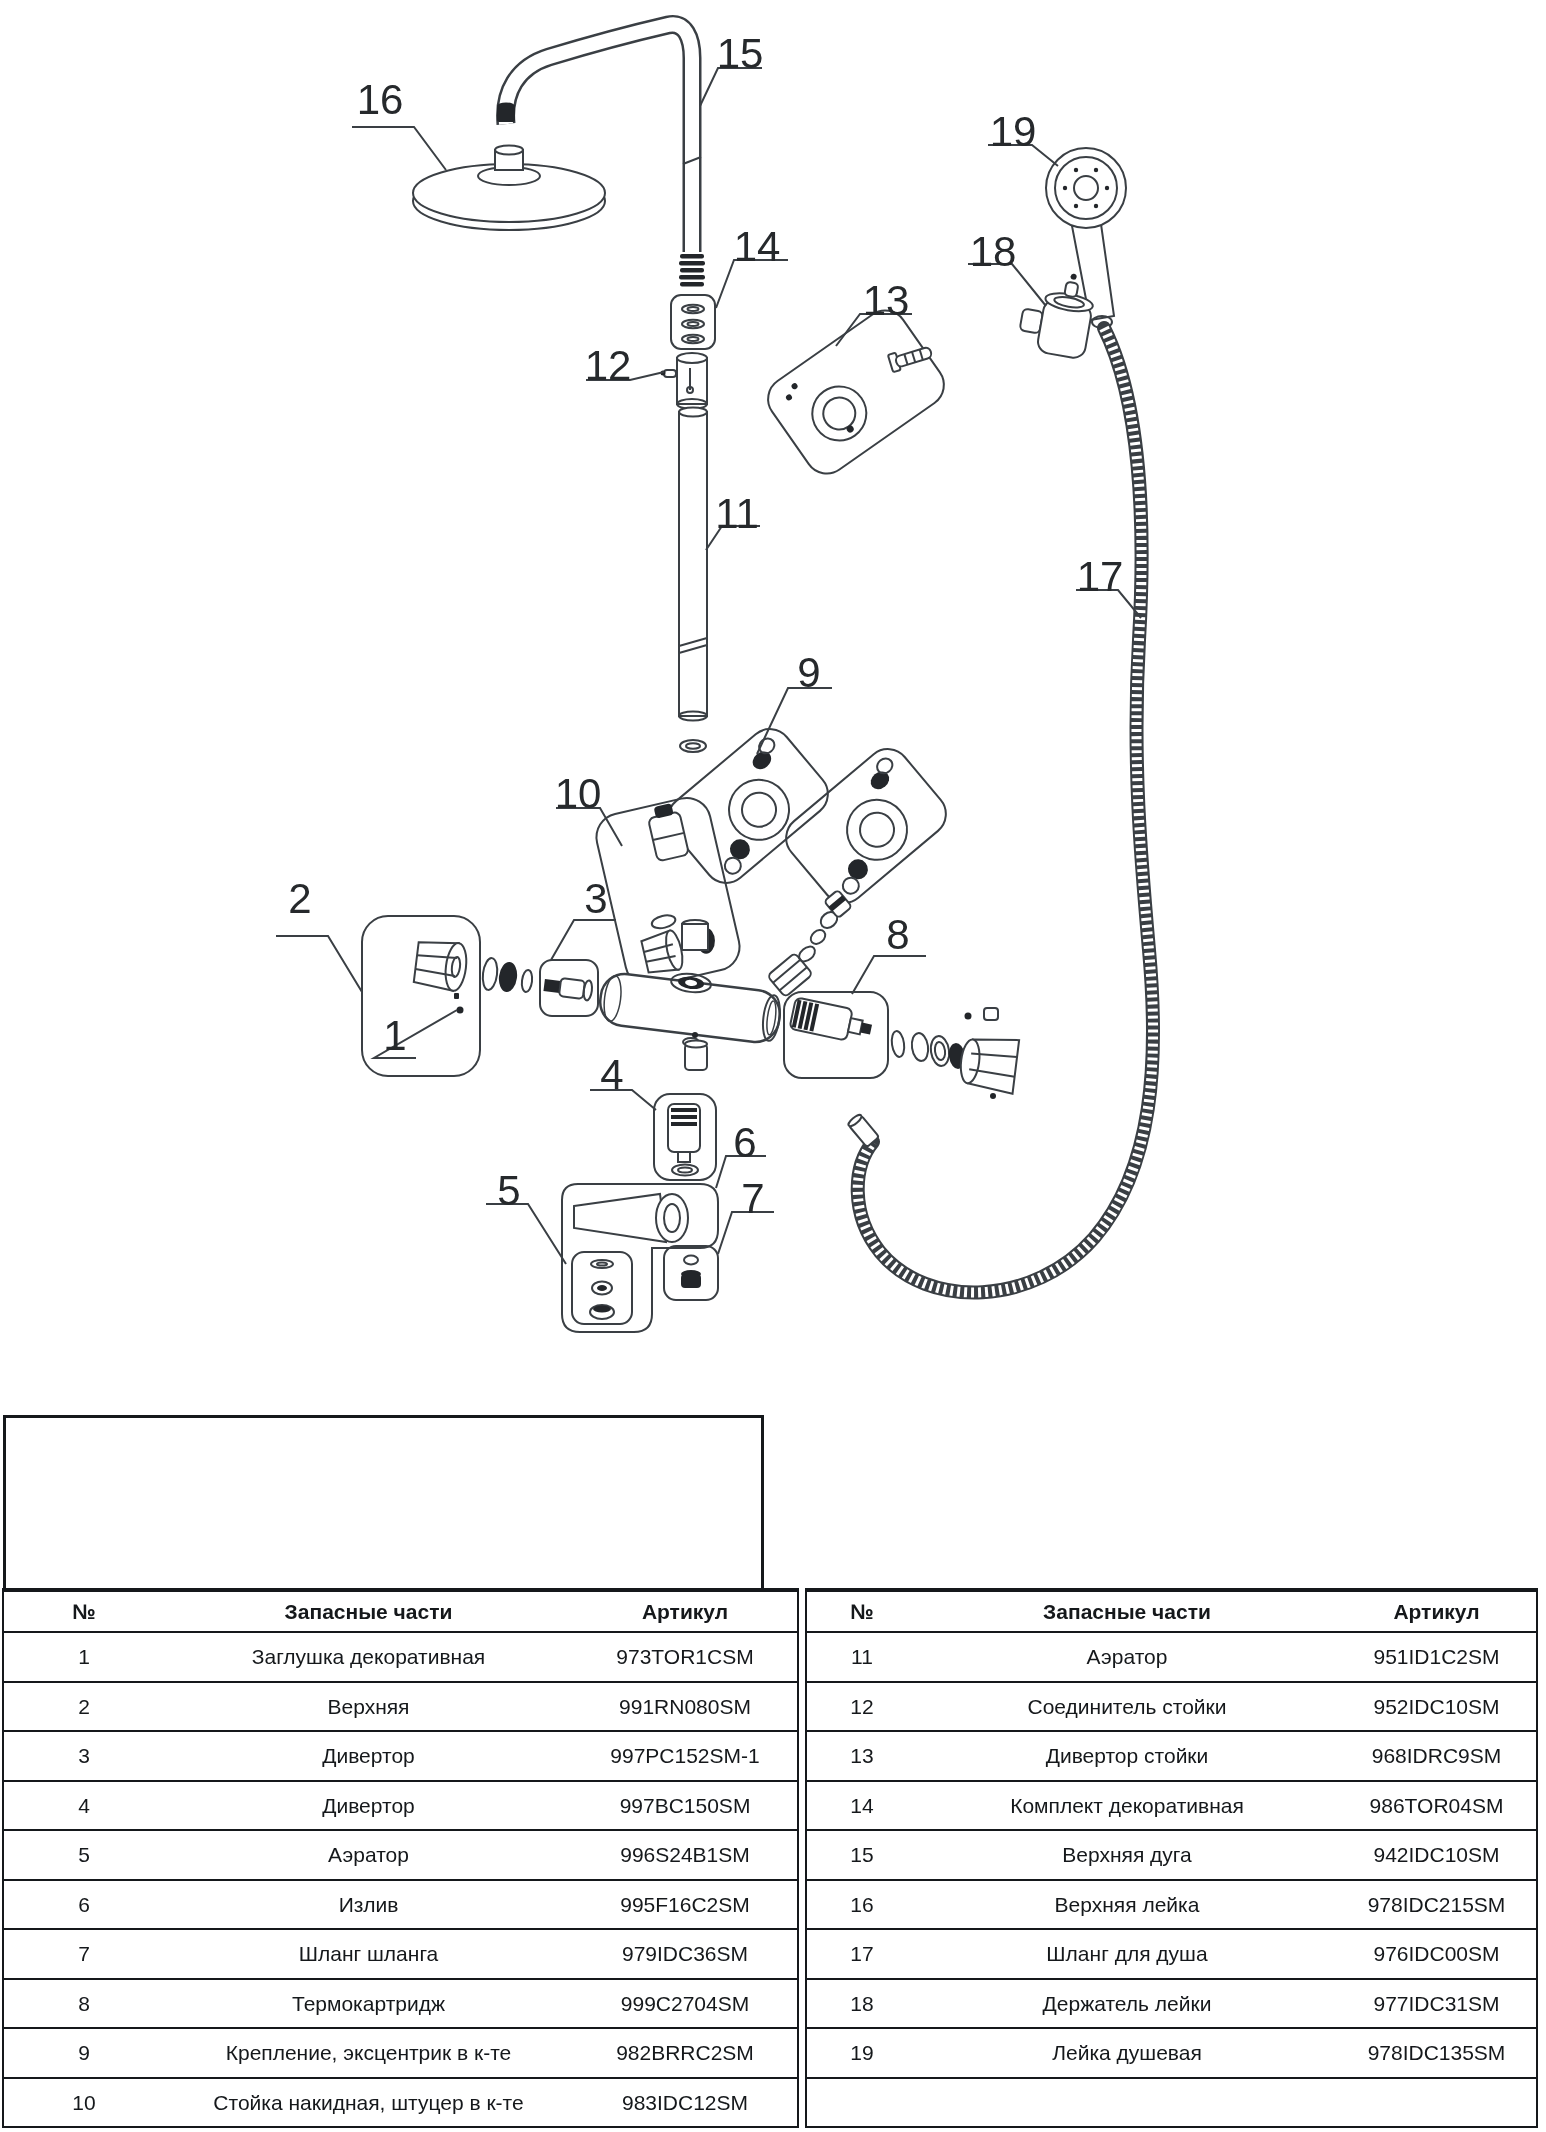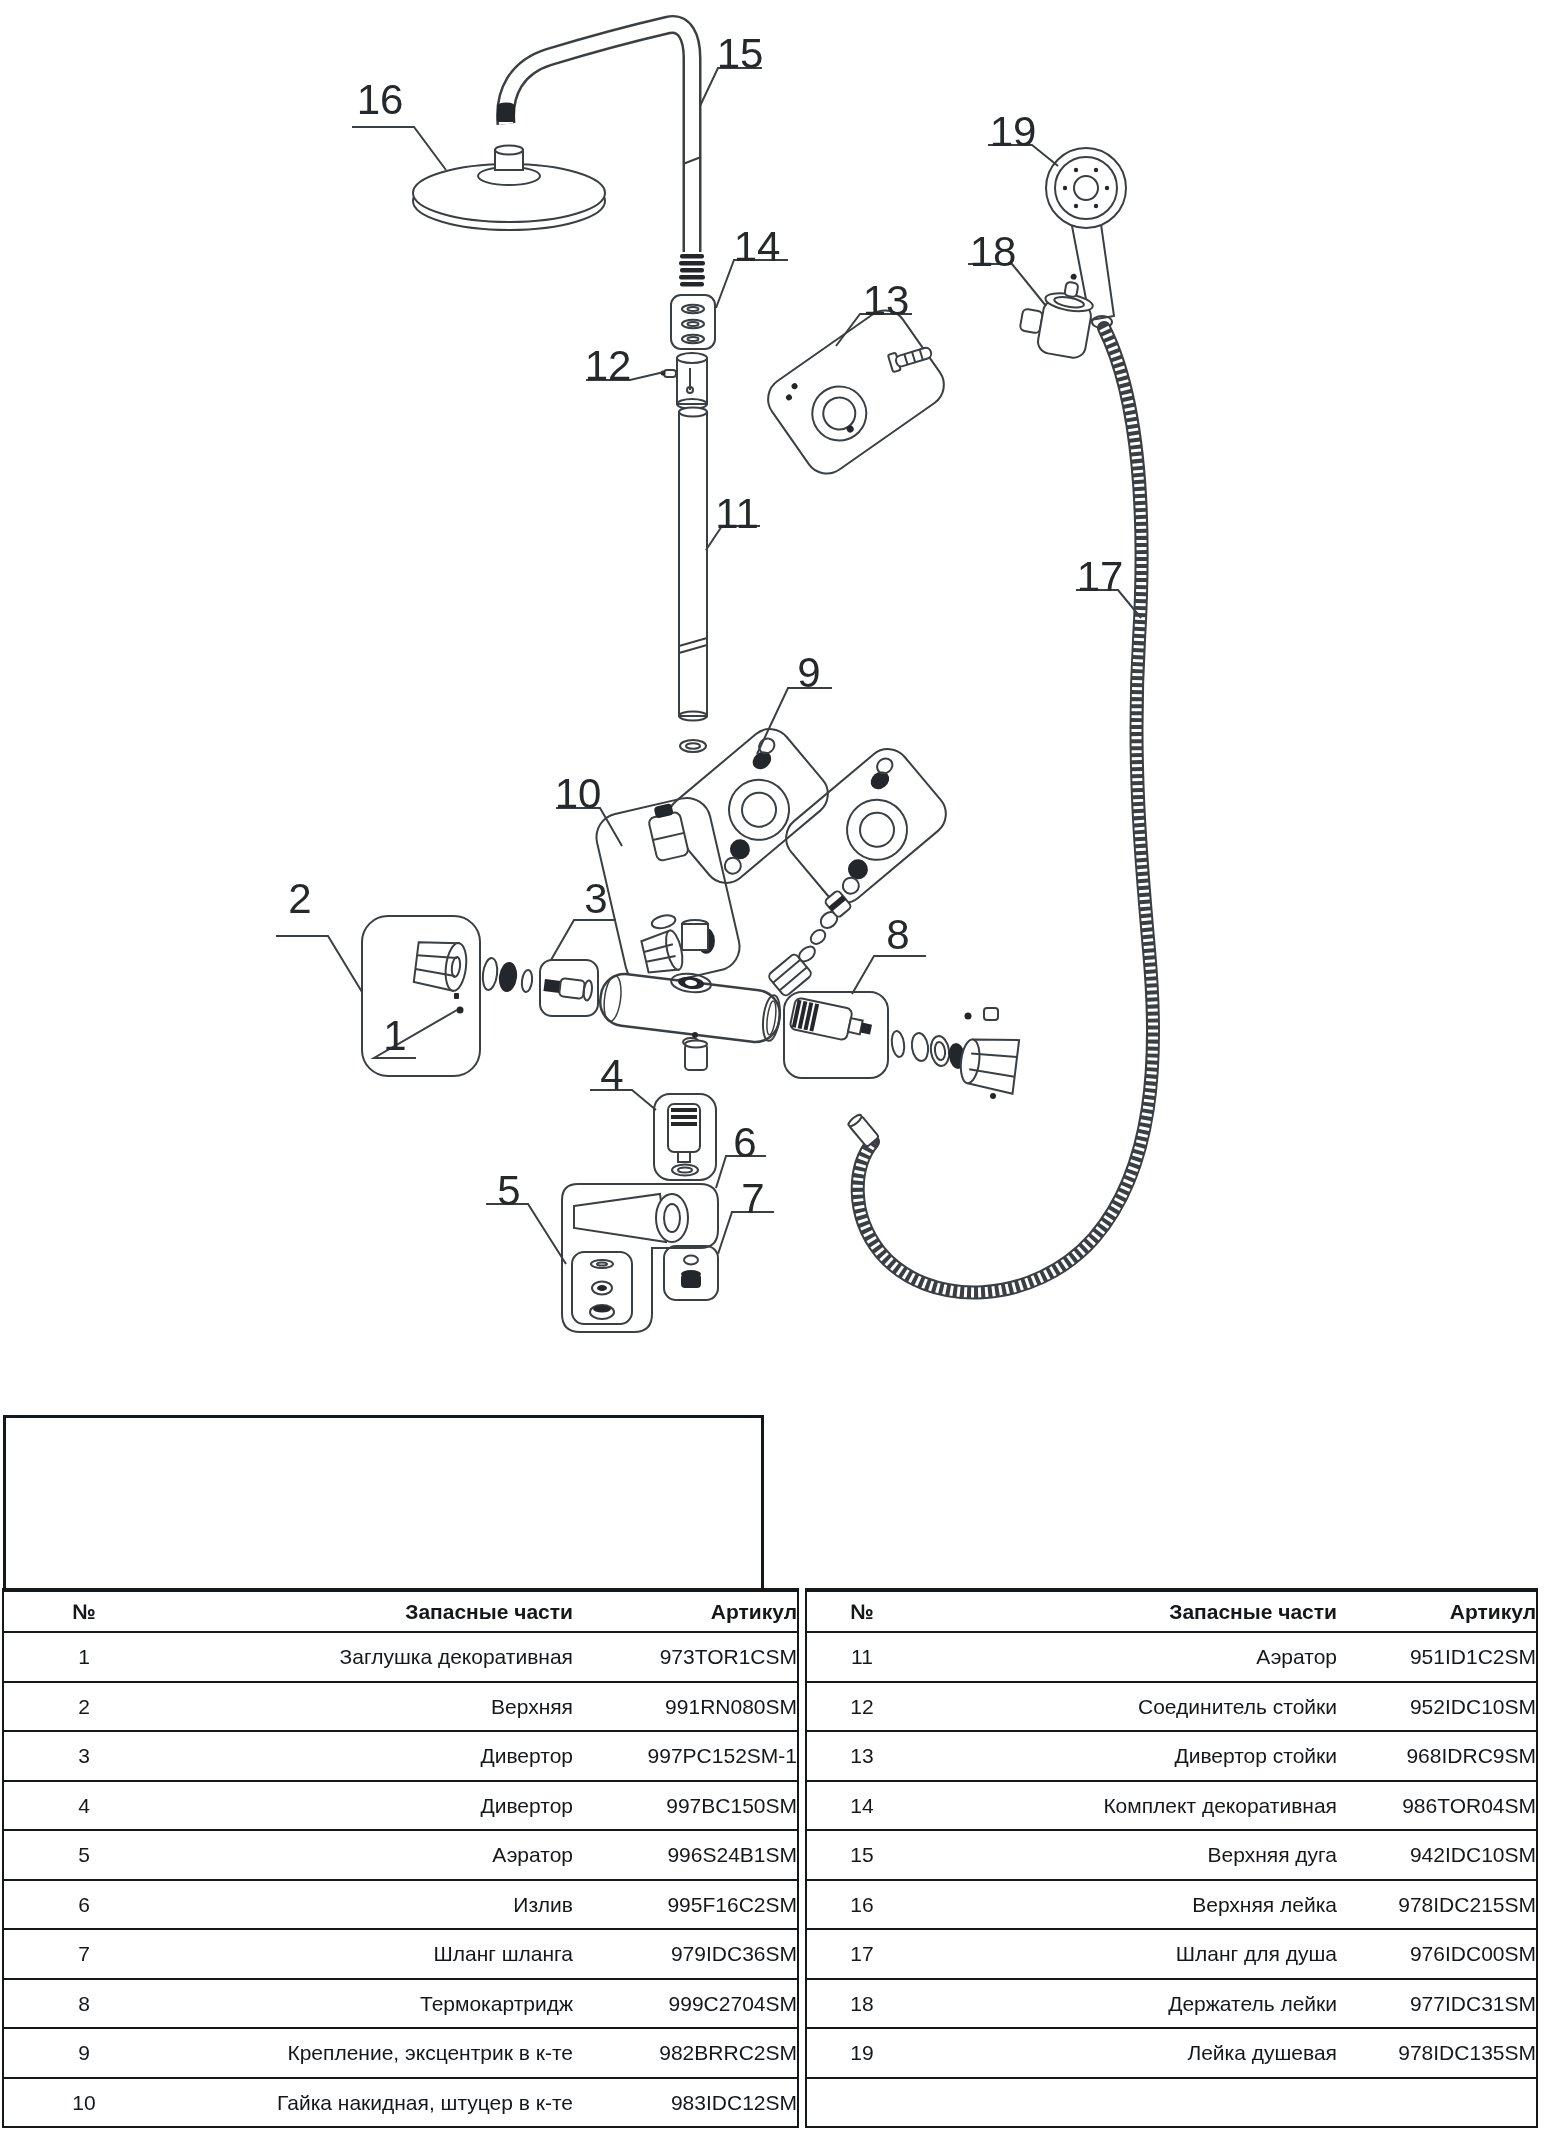--- a/index.html
+++ b/index.html
@@ -18,21 +18,21 @@
        border:2px solid #15181b;border-top:4px solid #15181b;
        display:grid;grid-template-rows:39px repeat(10,1fr);}
   .tbl-left{left:2px;width:797px;}
   .tbl-right{left:805px;width:733px;}
   .tr{display:grid;align-items:center;border-top:2px solid #15181b;min-height:0;}
   .tr.hd{border-top:none;font-weight:bold;}
   .tbl-left .tr{grid-template-columns:160px 409px 1fr;}
   .tbl-right .tr{grid-template-columns:110px 420px 1fr;}
   .td{font-size:21px;line-height:1.1;white-space:nowrap;overflow:hidden;}
   .td-n{text-align:center;}
-  .td-name,.td-art{text-align:right;}
+  .td-name,.td-art{text-align:center;}
 </style>
 </head>
 <body>
 
 <div class="stage">
 
   <svg width="1546" height="1415" viewBox="0 0 1546 1415">
 
     <g>
       <path class="ln" style="stroke-width:19" d="M506,124 C503,92 517,67 549,57 C592,44 642,31 668,25 C685,21 692,38 692,58 L692,252"></path>
@@ -381,21 +381,21 @@
         <div class="td td-name">Термокартридж</div>
         <div class="td td-art">999C2704SM</div>
       </div>
     <div class="tr">
         <div class="td td-n">9</div>
         <div class="td td-name">Крепление, эксцентрик в к-те</div>
         <div class="td td-art">982BRRC2SM</div>
       </div>
     <div class="tr">
         <div class="td td-n">10</div>
-        <div class="td td-name">Гайка накидная, штуцер в к-те</div>
+        <div class="td td-name">Стойка накидная, штуцер в к-те</div>
         <div class="td td-art">983IDC12SM</div>
       </div>
   </div>
 
   <div class="tbl tbl-right">
     <div class="tr hd">
       <div class="td td-n">№</div>
       <div class="td td-name">Запасные части</div>
       <div class="td td-art">Артикул</div>
     </div>

